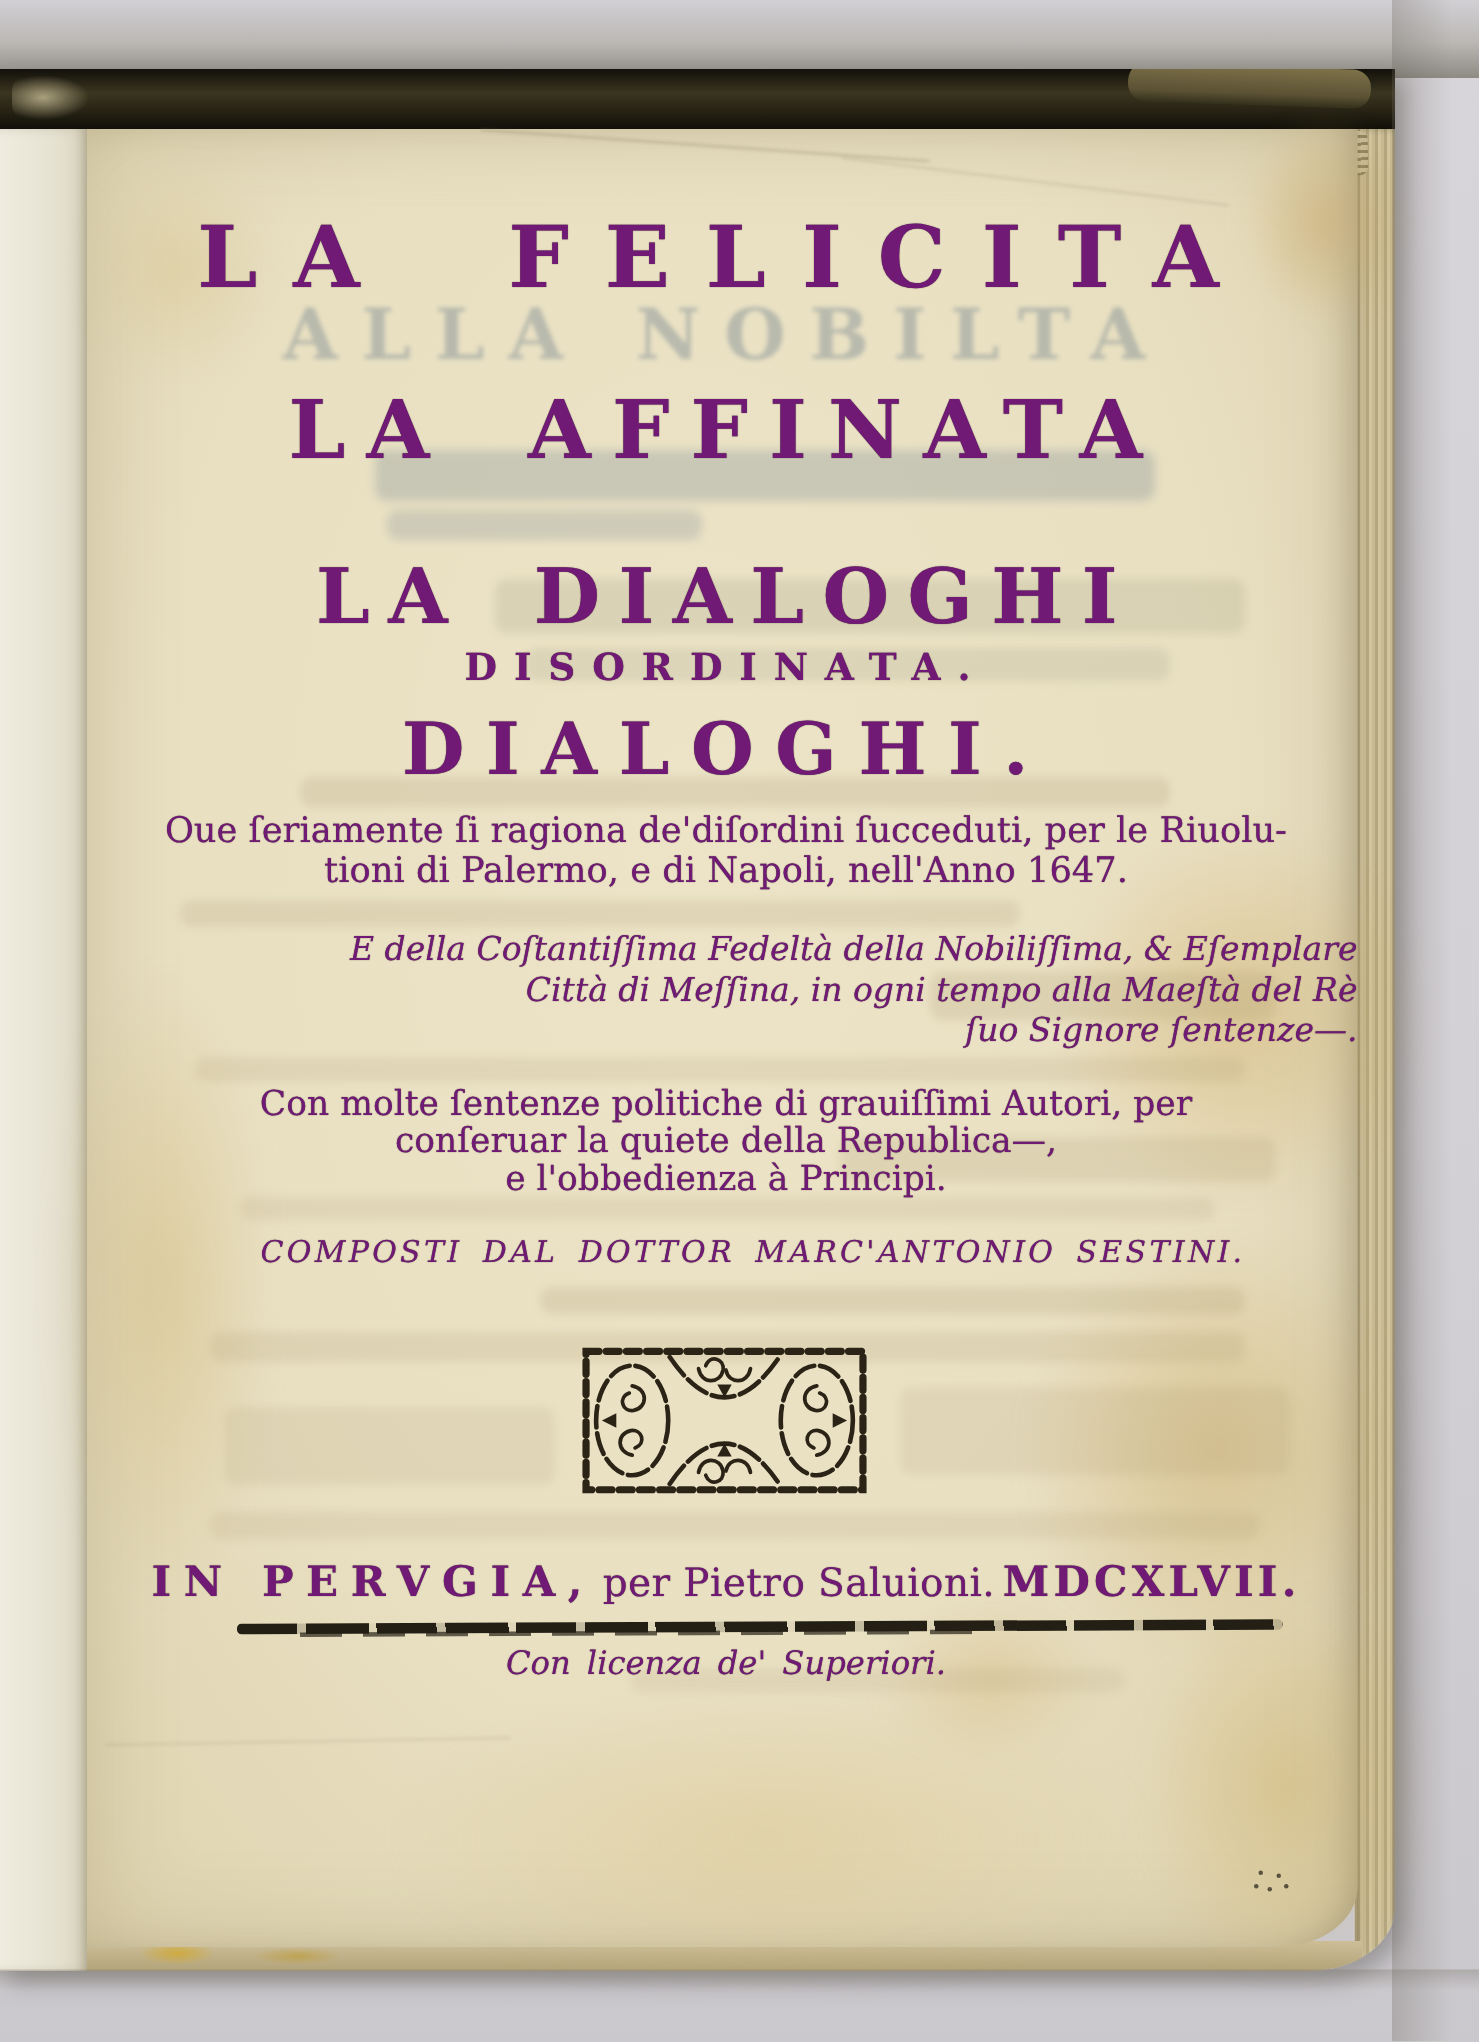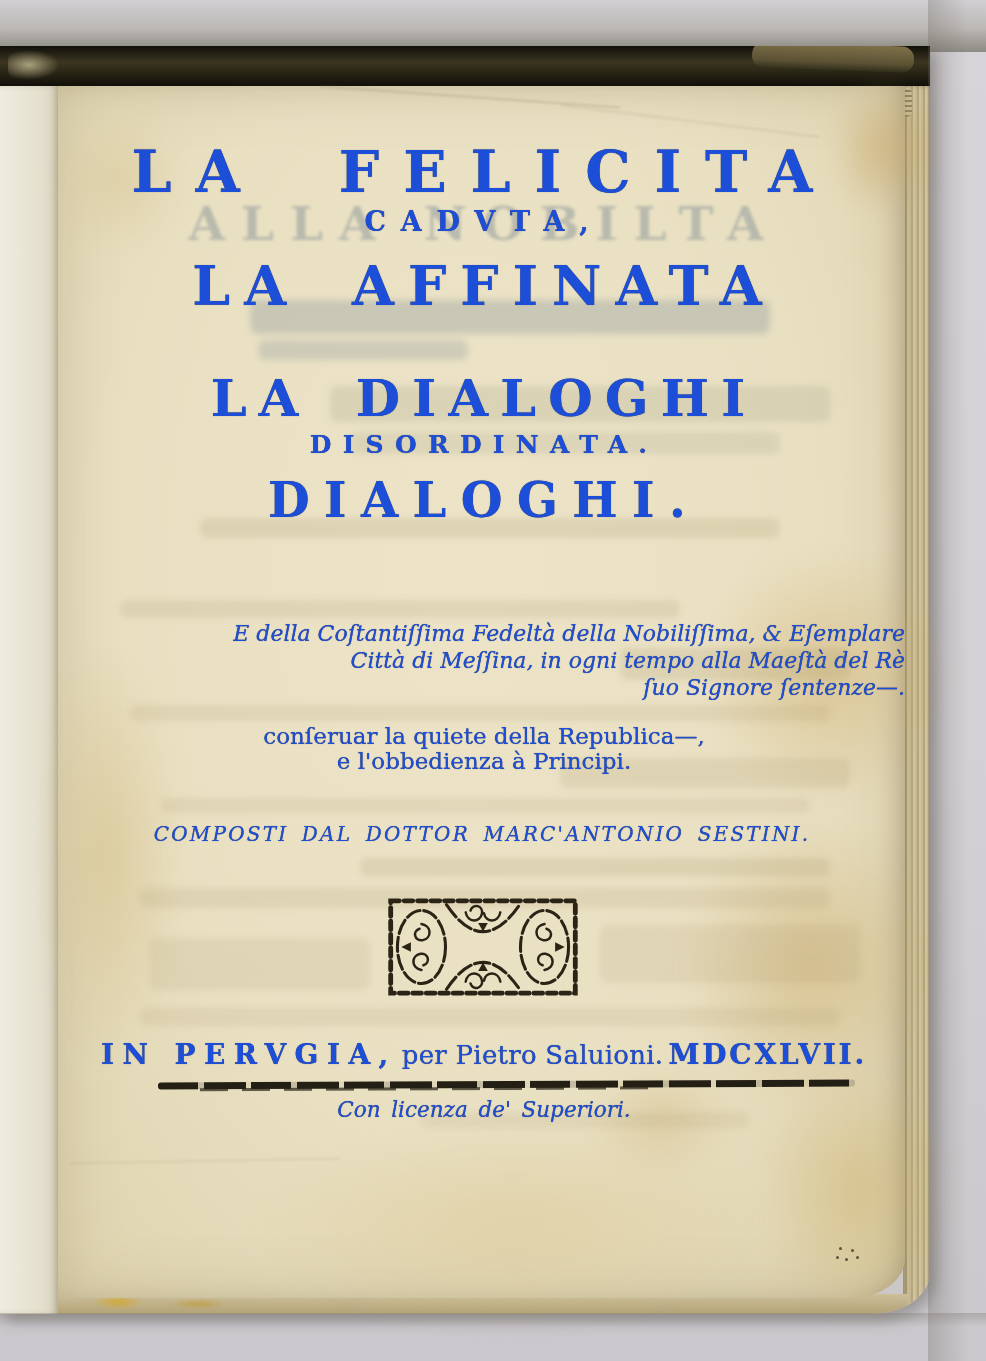--- a/index.html
+++ b/index.html
@@ -51,36 +51,36 @@
   .stain{position:absolute;border-radius:50%;filter:blur(9px);}
   .crease{position:absolute;height:2px;background:rgba(140,128,96,.28);filter:blur(1px);}
 
   
   .ghost-title{position:absolute;left:63px;top:196px;width:842px;text-align:center;
         font-weight:bold;font-size:47px;letter-spacing:.34em;color:rgba(116,133,142,.42);
         filter:blur(1.4px);white-space:nowrap;}
   .smudge{position:absolute;border-radius:8px;filter:blur(3px);}
 
   
-  .ink{color:#1d4ed8;text-shadow:0 0 .7px rgba(42,36,26,.85);}
+  .ink{color:#701a75;text-shadow:0 0 .7px rgba(42,36,26,.85);}
   .tline{position:absolute;left:63px;width:842px;text-align:center;white-space:nowrap;}
   .t1{top:138px;font-size:57px;font-weight:bold;letter-spacing:.42em;word-spacing:.55em;}
   .t2{top:206px;font-size:27px;font-weight:bold;letter-spacing:.55em;}
   .t3{top:254px;font-size:54px;font-weight:bold;letter-spacing:.26em;word-spacing:.35em;}
   .t4{top:316px;font-size:26px;font-weight:bold;letter-spacing:.5em;}
   .t5{top:368px;font-size:51px;font-weight:bold;letter-spacing:.24em;word-spacing:.3em;}
   .t6{top:430px;font-size:25px;font-weight:bold;letter-spacing:.45em;}
   .t7{top:472px;font-size:48px;font-weight:bold;letter-spacing:.3em;}
   .argument{position:absolute;left:63px;top:540px;width:842px;text-align:center;
         font-size:23.5px;line-height:27px;}
   .dedication{position:absolute;left:63px;top:620px;width:842px;text-align:right;
         font-style:italic;font-size:22px;line-height:27px;}
   .note{position:absolute;left:63px;top:724px;width:842px;text-align:center;
         font-size:23px;line-height:25px;}
-  .author{position:absolute;left:61px;top:822px;width:842px;text-align:center;
+  .author{position:absolute;left:81px;top:822px;width:842px;text-align:center;
         font-style:italic;font-size:20px;letter-spacing:.11em;word-spacing:.25em;}
   .ornament{position:absolute;left:483px;top:897px;transform:translateX(-50%);}
   .imprint{position:absolute;left:63px;top:1038px;width:842px;text-align:center;white-space:nowrap;}
   .imprint .place{font-size:28px;font-weight:bold;letter-spacing:.3em;}
   .imprint .printer{font-size:26px;letter-spacing:.01em;}
   .imprint .year{font-size:28px;font-weight:bold;letter-spacing:.1em;}
   .rule{position:absolute;top:1081px;left:158px;width:697px;height:7px;border-radius:3px;
         transform:rotate(-.25deg);
         background:repeating-linear-gradient(90deg,#241f14 0 40px,rgba(36,31,20,.18) 40px 46px,#241f14 46px 88px,rgba(36,31,20,.05) 88px 93px);}
   .rule::after{content:"";position:absolute;left:6%;right:28%;top:6px;height:3px;
@@ -135,34 +135,38 @@
   <div class="smudge" style="left:560px;top:758px;width:290px;height:30px;background:rgba(165,150,105,.18);"></div>
   <div class="smudge" style="left:160px;top:798px;width:650px;height:15px;background:rgba(165,150,105,.15);"></div>
   <div class="smudge" style="left:360px;top:858px;width:470px;height:18px;background:rgba(165,150,105,.2);"></div>
   <div class="smudge" style="left:140px;top:888px;width:690px;height:20px;background:rgba(165,150,105,.17);"></div>
   <div class="smudge" style="left:600px;top:925px;width:260px;height:58px;background:rgba(165,150,105,.15);"></div>
   <div class="smudge" style="left:150px;top:938px;width:220px;height:52px;background:rgba(165,150,105,.14);"></div>
   <div class="smudge" style="left:140px;top:1008px;width:700px;height:18px;background:rgba(165,150,105,.15);"></div>
   <div class="smudge" style="left:420px;top:1112px;width:330px;height:16px;background:rgba(165,150,105,.12);"></div>
 
   <div class="tline t1 ink">LA FELICITA</div>
-  <div class="tline t2 ink">CADVTA,</div>
   <div class="tline t3 ink">LA AFFINATA</div>
   <div class="tline t5 ink">LA DIALOGHI</div>
   <div class="tline t6 ink">DISORDINATA.</div>
   <div class="tline t7 ink">DIALOGHI.</div>
 
+  <div class="argument ink">
+    <div>Oue ſeriamente ſi ragiona de'diſordini ſucceduti, per le Riuolu-</div>
+    <div>tioni di Palermo, e di Napoli, nell'Anno 1647.</div>
+  </div>
 
   <div class="dedication ink">
     <div>E della Coſtantiſſima Fedeltà della Nobiliſſima, &amp; Eſemplare</div>
     <div>Città di Meſſina, in ogni tempo alla Maeſtà del Rè</div>
     <div>ſuo Signore ſentenze—.</div>
   </div>
 
   <div class="note ink">
+    <div>Con molte ſentenze politiche di grauiſſimi Autori, per</div>
     <div>conſeruar la quiete della Republica—,</div>
     <div>e l'obbedienza à Principi.</div>
   </div>
 
   <div class="author ink">COMPOSTI DAL DOTTOR MARC'ANTONIO SESTINI.</div>
 
   <div class="ornament">
     <svg width="196" height="100" viewBox="0 0 200 104">
       <g fill="none" stroke="#2b2416" stroke-linecap="round">
         <rect x="4" y="4" width="192" height="96" stroke-width="5" stroke-dasharray="9 5"></rect>

